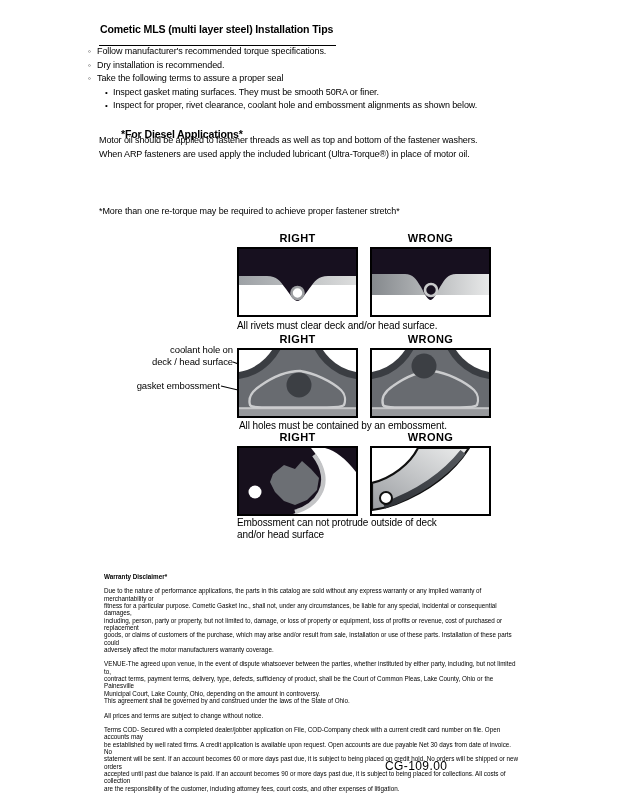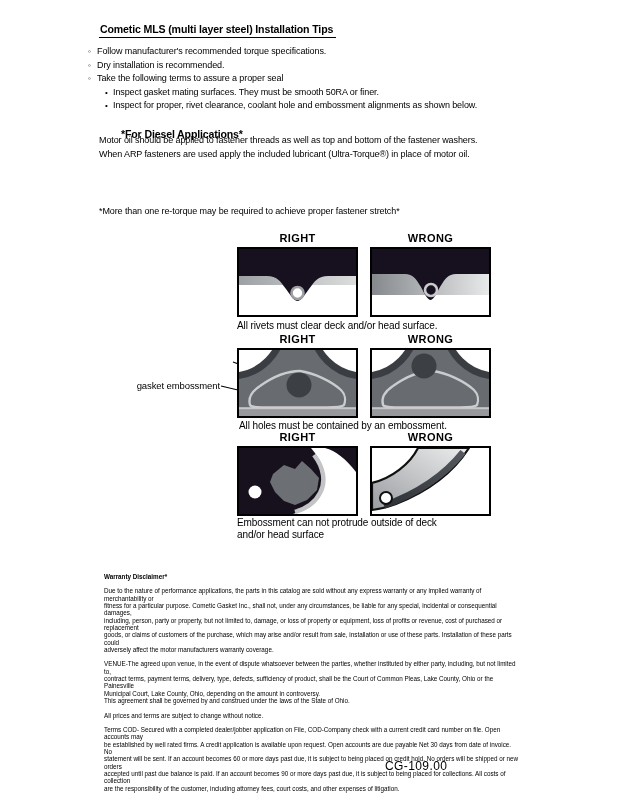--- a/index.html
+++ b/index.html
@@ -5,21 +5,21 @@
   html,body{margin:0;padding:0;background:#fff;}
   .page{
     position:relative; width:618px; height:800px; background:#ffffff;
     font-family:"Liberation Sans", sans-serif; color:#000; overflow:hidden;
   }
   .abs{position:absolute;}
 
   #title{
     left:99px; top:23px; margin:0;
     font-size:10.6px; font-weight:bold; letter-spacing:-0.15px;
-    border-bottom:1.6px solid #000; padding:0 3px 2px 1px; display:inline-block;
+    border-bottom:1.6px solid #000; padding:0 3px 10px 1px; display:inline-block;
   }
 
   #bullets{left:88px; top:45px; font-size:9px; letter-spacing:-0.1px;}
   .b-row{display:flex; line-height:13.6px; align-items:baseline;}
   .b-row.sub{padding-left:17px;}
   .b-marker{width:9px; flex:0 0 9px; font-size:8px;}
   .b-row.sub .b-marker{width:8px; flex-basis:8px;}
 
   #diesel-heading{left:111px; top:118px; margin:10px; font-size:10.6px; font-weight:bold; letter-spacing:-0.15px;}
   .para{left:99px; margin:0; font-size:9px; line-height:14px; letter-spacing:-0.1px; white-space:pre-line; width:440px;}
@@ -115,20 +115,22 @@
       <rect x="0" y="25" width="117" height="21" fill="url(#gBandW)"></rect>
       <path d="M0 0 H117 V25 H84 C76 25 73 30 68 38 C64 46 61 51 58.5 51 C56 51 53 46 49 38 C44 30 41 25 33 25 H0 Z" fill="#17101f"></path>
       <circle cx="59" cy="41" r="6" fill="#17101f" stroke="#c9cacb" stroke-width="2.6"></circle>
     </svg>
   </div>
   <div class="abs caption" id="cap1">All rivets must clear deck and/or head surface.</div>
 
   <div class="abs fig-label col-right r2">RIGHT</div>
   <div class="abs fig-label col-wrong r2">WRONG</div>
 
+  <div class="abs callout" id="callout1">coolant hole on
+deck / head surface</div>
   <div class="abs callout" id="callout2">gasket embossment</div>
   <svg class="abs" id="callout-lines" width="300" height="70" viewBox="0 0 300 70">
     <line x1="148" y1="24" x2="211" y2="47" stroke="#000" stroke-width="1.1"></line>
     <line x1="136" y1="48" x2="187" y2="60" stroke="#000" stroke-width="1.1"></line>
   </svg>
 
   <div class="abs fig-box col-right r2b">
     <svg width="117" height="66" viewBox="0 0 117 66">
       <rect width="117" height="66" fill="#686b70"></rect>
       <circle cx="-8" cy="-26" r="52" fill="#ffffff" stroke="#3a3d42" stroke-width="7"></circle>

